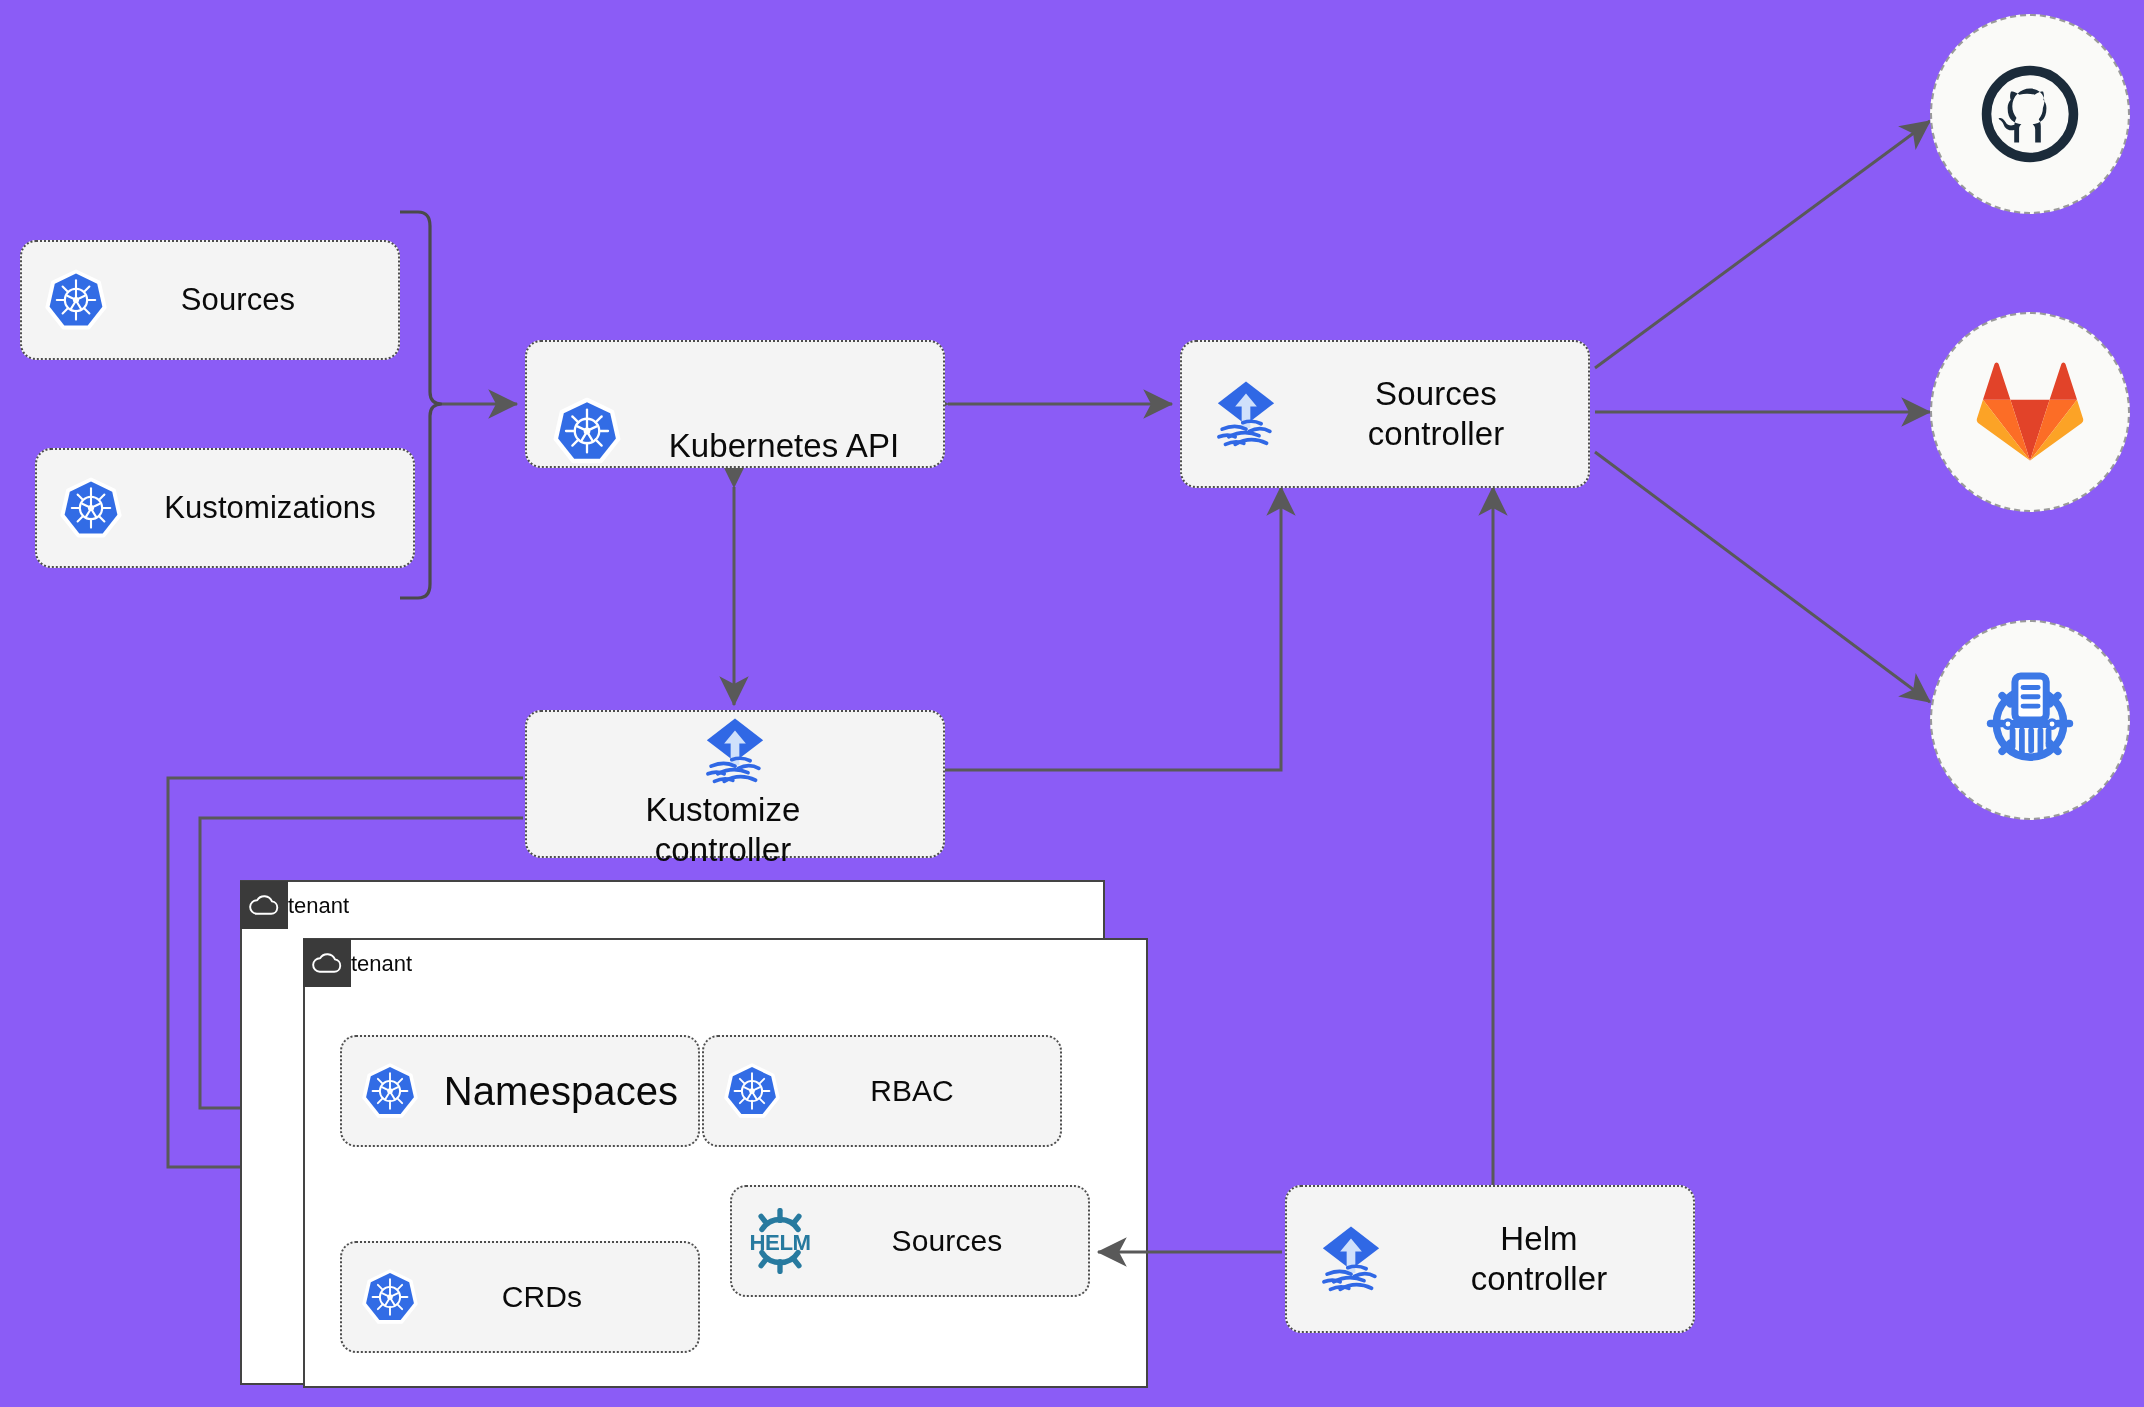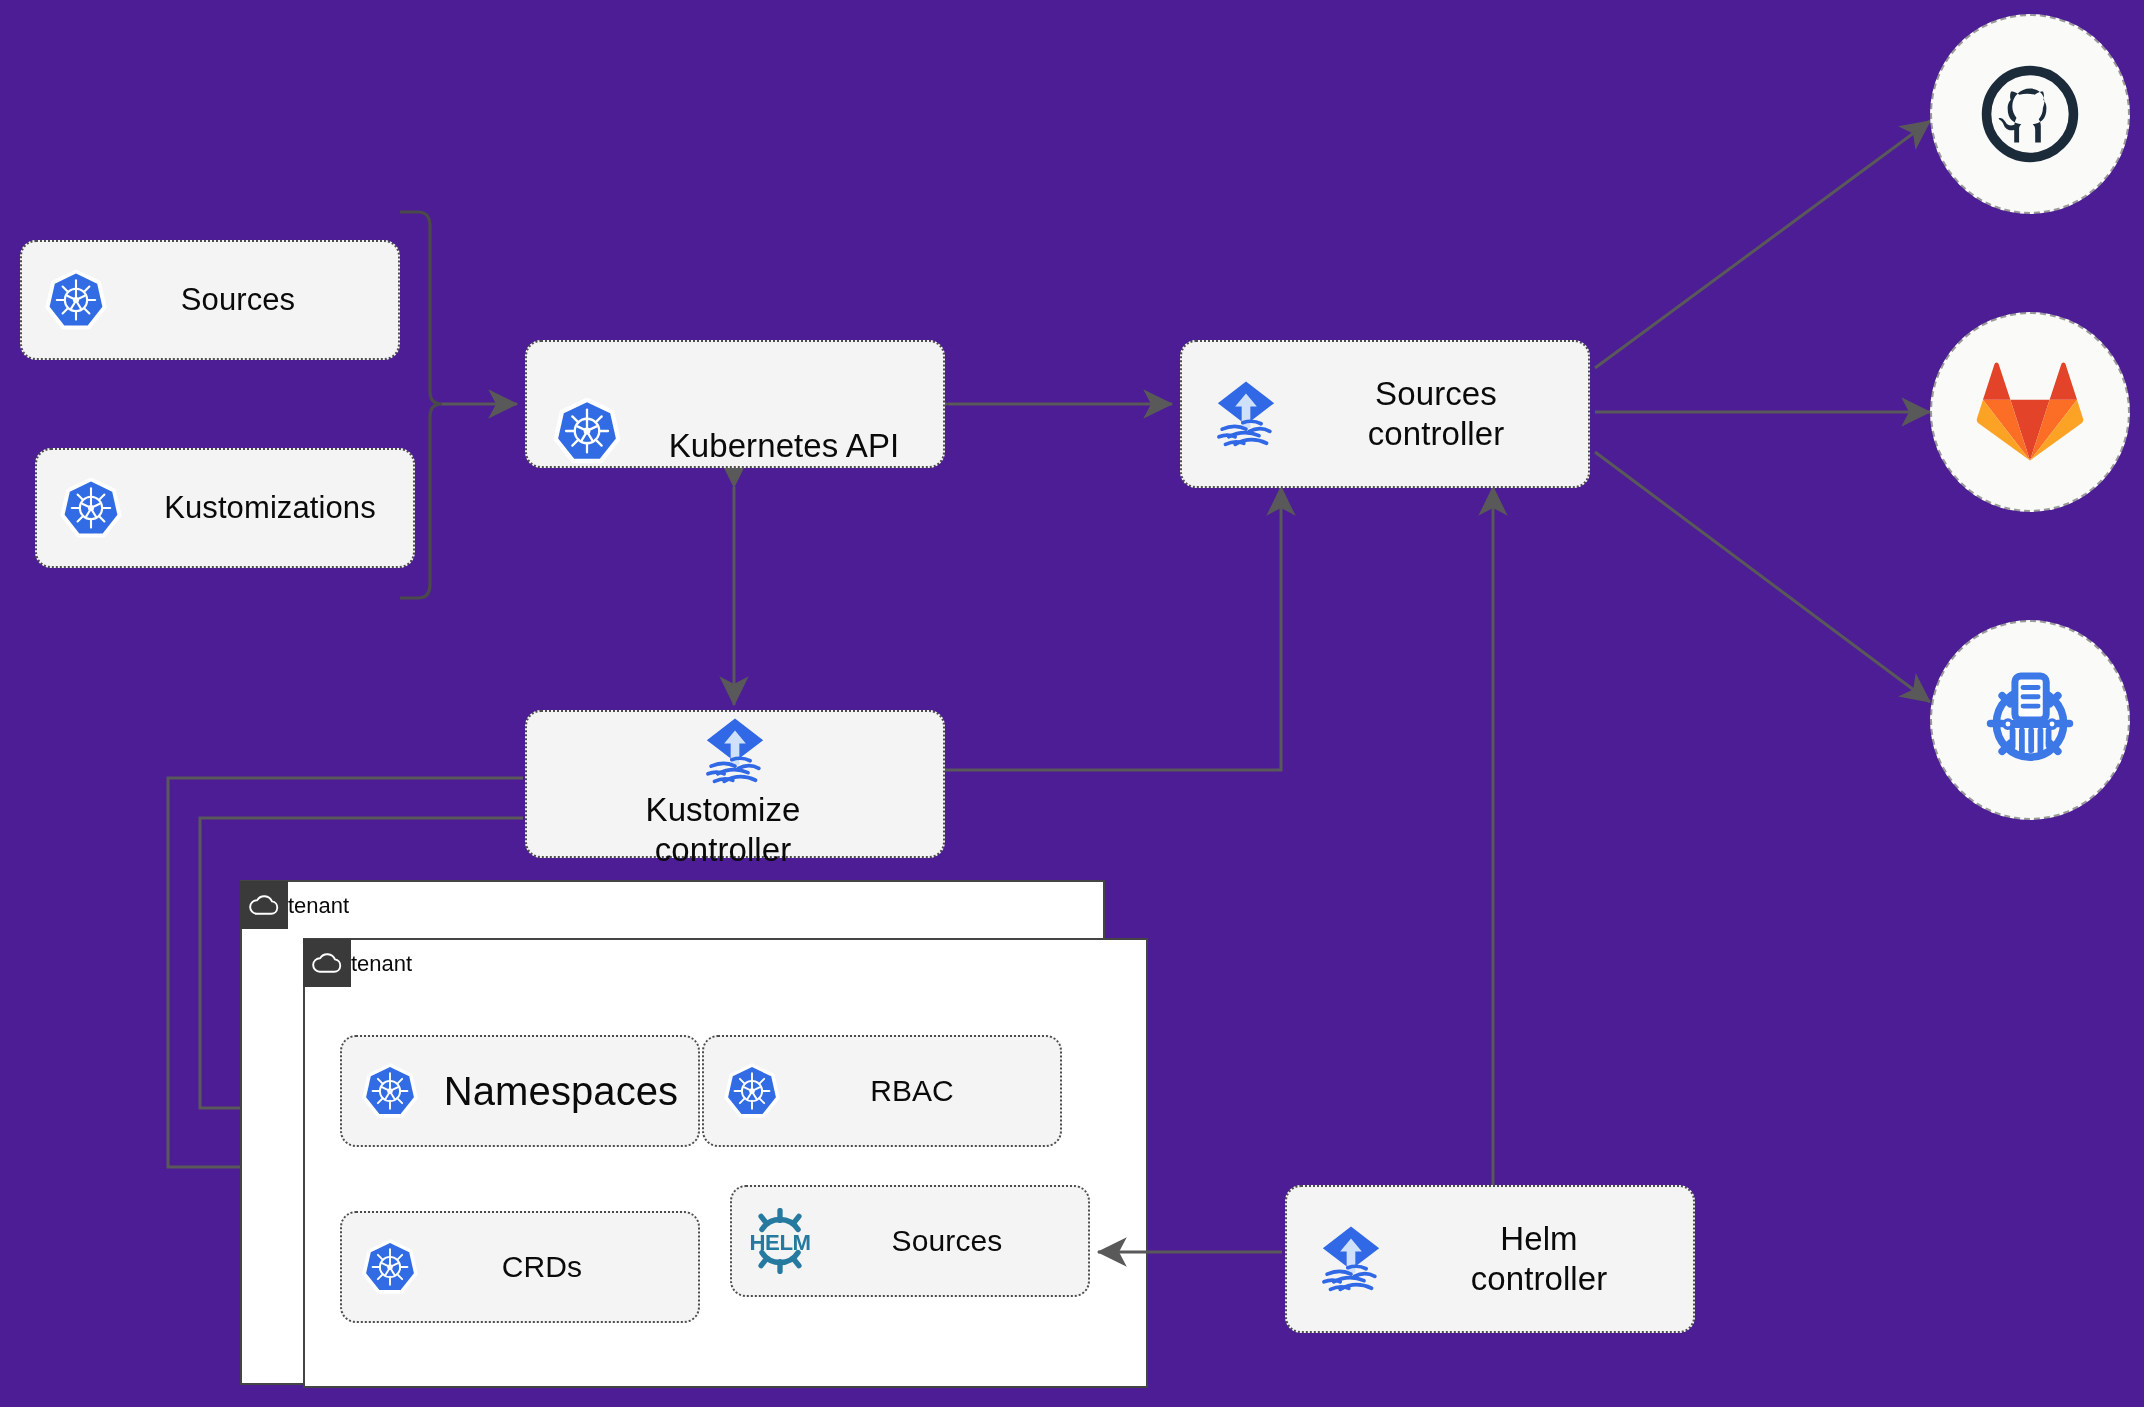--- a/index.html
+++ b/index.html
@@ -1,17 +1,17 @@
 <!DOCTYPE html>
 <html><head>
 <meta charset="utf-8">
 <style>
   html,body{margin:0;padding:0;background:#ffffff;}
   body{font-family:"Liberation Sans","DejaVu Sans",sans-serif;}
-  #canvas{position:relative;width:2144px;height:1407px;background:#4c1d95;overflow:hidden;}
+  #canvas{position:relative;width:2144px;height:1407px;background:#8b5cf6;overflow:hidden;}
 
   
   .node{
     position:absolute;
     box-sizing:border-box;
     background:#f4f4f4;
     border:2.5px dotted #4d4d4d;
     border-radius:16px;
     display:flex;
     align-items:center;
@@ -375,21 +375,21 @@
           <line x1="40.8" y1="27.8" x2="33.4" y2="31.2"></line>
           <line x1="26.6" y1="41.4" x2="31.0" y2="34.2"></line>
           <line x1="37.4" y1="41.4" x2="33.0" y2="34.2"></line>
         </g>
         <circle cx="32" cy="32" r="3.1" fill="#fff"></circle>
       </svg>
     </span>
     <span class="lbl" style="font-size:30px;padding-right:44px;">RBAC</span>
   </div>
 
-  <div class="node" style="left:340px;top:1211px;width:360px;height:112px;">
+  <div class="node" style="left:340px;top:1241px;width:360px;height:112px;">
     <span class="ico" style="width:96px;">
       <svg width="58" height="58" viewBox="0 0 64 64">
         <path d="M32 3.2 L55.2 14.4 L60.9 39.5 L44.8 59.8 L19.2 59.8 L3.1 39.5 L8.8 14.4 Z" fill="#fff" stroke="#fff" stroke-width="3.4" stroke-linejoin="round"></path>
         <path d="M32 5.6 L53.2 15.8 L58.4 38.8 L43.7 57.4 L20.3 57.4 L5.6 38.8 L10.8 15.8 Z" fill="#326CE5"></path>
         <g fill="none" stroke="#fff" stroke-width="2.1" stroke-linecap="round">
           <circle cx="32" cy="32" r="11.2"></circle>
           <line x1="32" y1="12.4" x2="32" y2="21.2"></line>
           <line x1="32" y1="42.8" x2="32" y2="51.6"></line>
           <line x1="12.8" y1="32" x2="20.8" y2="32"></line>
           <line x1="43.2" y1="32" x2="51.2" y2="32"></line>

